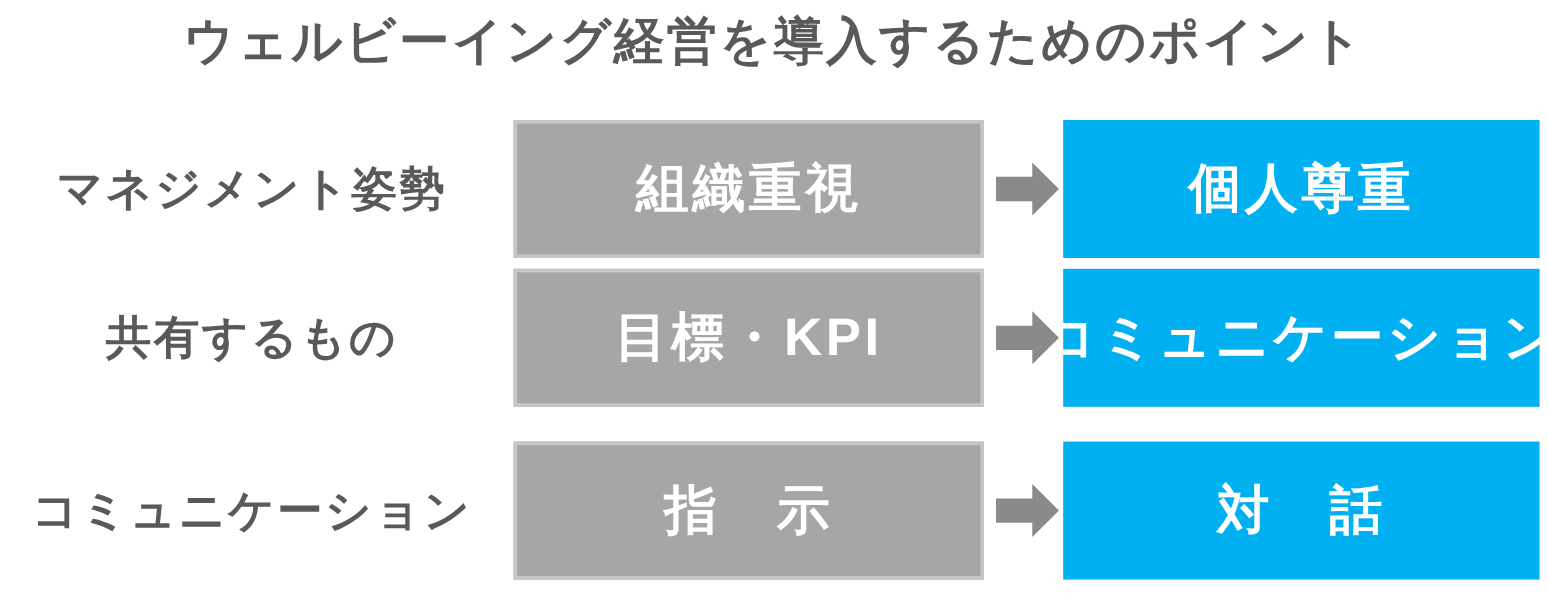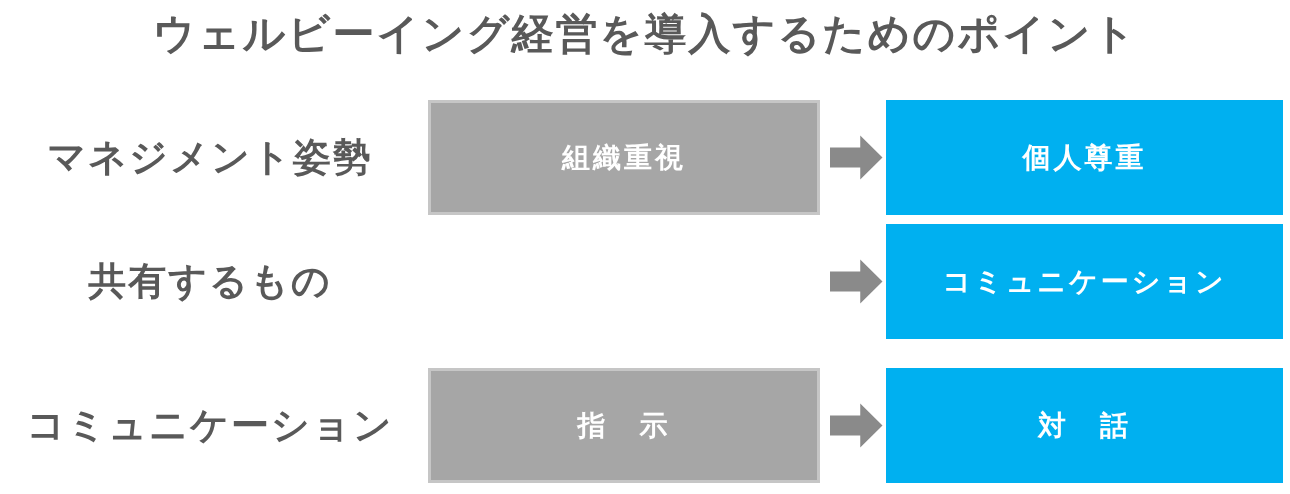--- a/index.html
+++ b/index.html
@@ -34,21 +34,21 @@
   .row.r2{top:368px;text-align:right;}
   .row-label{
     position:absolute;left:0;top:0;width:420px;height:115px;
     display:flex;align-items:center;justify-content:center;
     font-size:38px;font-weight:bold;color:var(--text-dark);
     letter-spacing:2px;white-space:nowrap;
   }
   .box{
     position:absolute;top:0;height:115px;
     display:flex;align-items:center;justify-content:center;
-    font-size:28px;font-weight:bold;color:var(--text-white);
+    font-size:44px;font-weight:bold;color:var(--text-white);
     letter-spacing:3px;white-space:nowrap;
   }
   .box.gray{
     left:428px;width:392px;
     background:var(--gray-box);
     border:3px solid var(--gray-border);
   }
   .box.blue{
     left:886px;width:397px;
     background:var(--blue-box);
@@ -78,20 +78,23 @@
     <div class="arrow-zone">
       <div class="arrow"></div>
     </div>
     <div class="box blue">
       <span>個人尊重</span>
     </div>
   </div>
 
   <div class="row r1">
     <div class="row-label">共有するもの</div>
+    <div class="box gray">
+      <span>目標・KPI</span>
+    </div>
     <div class="arrow-zone">
       <div class="arrow"></div>
     </div>
     <div class="box blue">
       <span>コミュニケーション</span>
     </div>
   </div>
 
   <div class="row r2">
     <div class="row-label">コミュニケーション</div>

